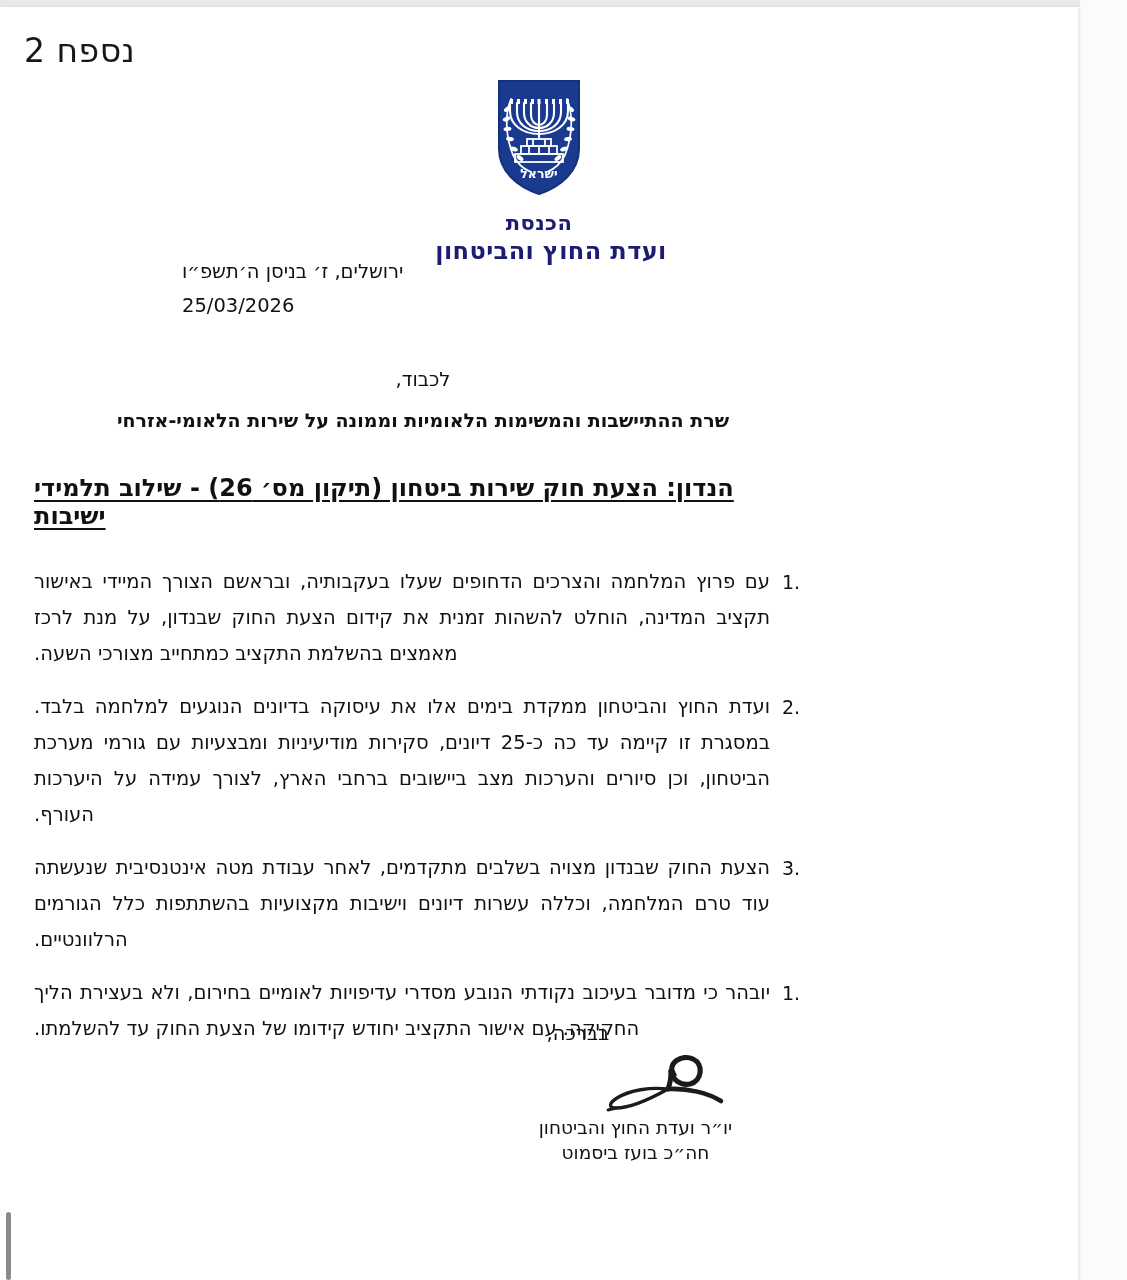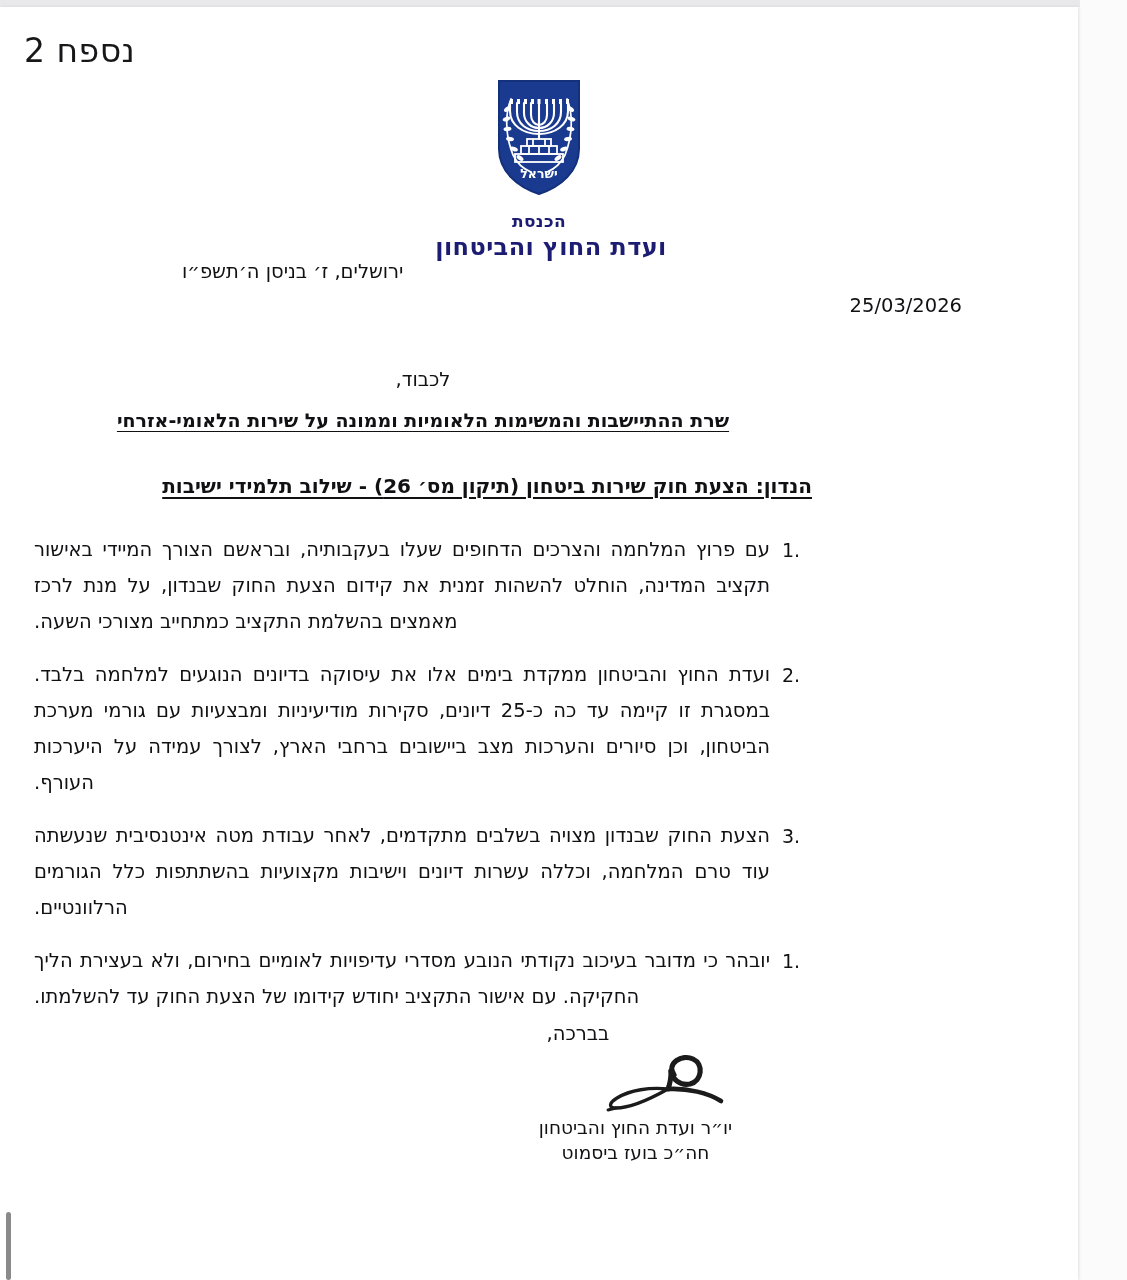--- a/index.html
+++ b/index.html
@@ -75,21 +75,21 @@
     text-align: center;
   }
   .emblem {
     display: block;
     margin: 0 auto;
     width: 92px;
     height: 120px;
   }
   .lh-line1 {
     margin-top: 14px;
-    font-size: 17px;
+    font-size: 21px;
     font-weight: bold;
     color: #1c1c72;
     letter-spacing: 0.4px;
   }
   .lh-line2 {
     margin-top: 2px;
     font-size: 24px;
     font-weight: bold;
     color: #1c1c72;
     letter-spacing: 0.4px;
@@ -112,46 +112,45 @@
     margin-right: 0;
     width: 780px;
     margin-left: 150px;
     font-size: 19.5px;
     line-height: 34px;
   }
   .date-block .date-num {
     direction: ltr;
     unicode-bidi: embed;
     display: block;
-    text-align: right;
+    text-align: left;
   }
 
   .addressee {
     margin-top: 40px;
     width: 778px;
     margin-right: 150px;
     text-align: center;
     font-size: 19.5px;
     line-height: 34px;
   }
   .addressee .role {
     font-weight: bold;
-    text-decoration: underline;
     text-underline-offset: 4px;
     font-size: 19px;
     display: inline-block;
     margin-top: 6px;
   }
 
   .subject {
     margin-top: 36px;
     width: 778px;
     margin-right: 150px;
-    text-align: right;
-    font-size: 20px;
+    text-align: left;
+    font-size: 24px;
     font-weight: bold;
   }
   .subject span {
     text-decoration: underline;
     text-underline-offset: 4px;
   }
 
   
   ol.clauses {
     margin: 34px 150px 0 150px;

